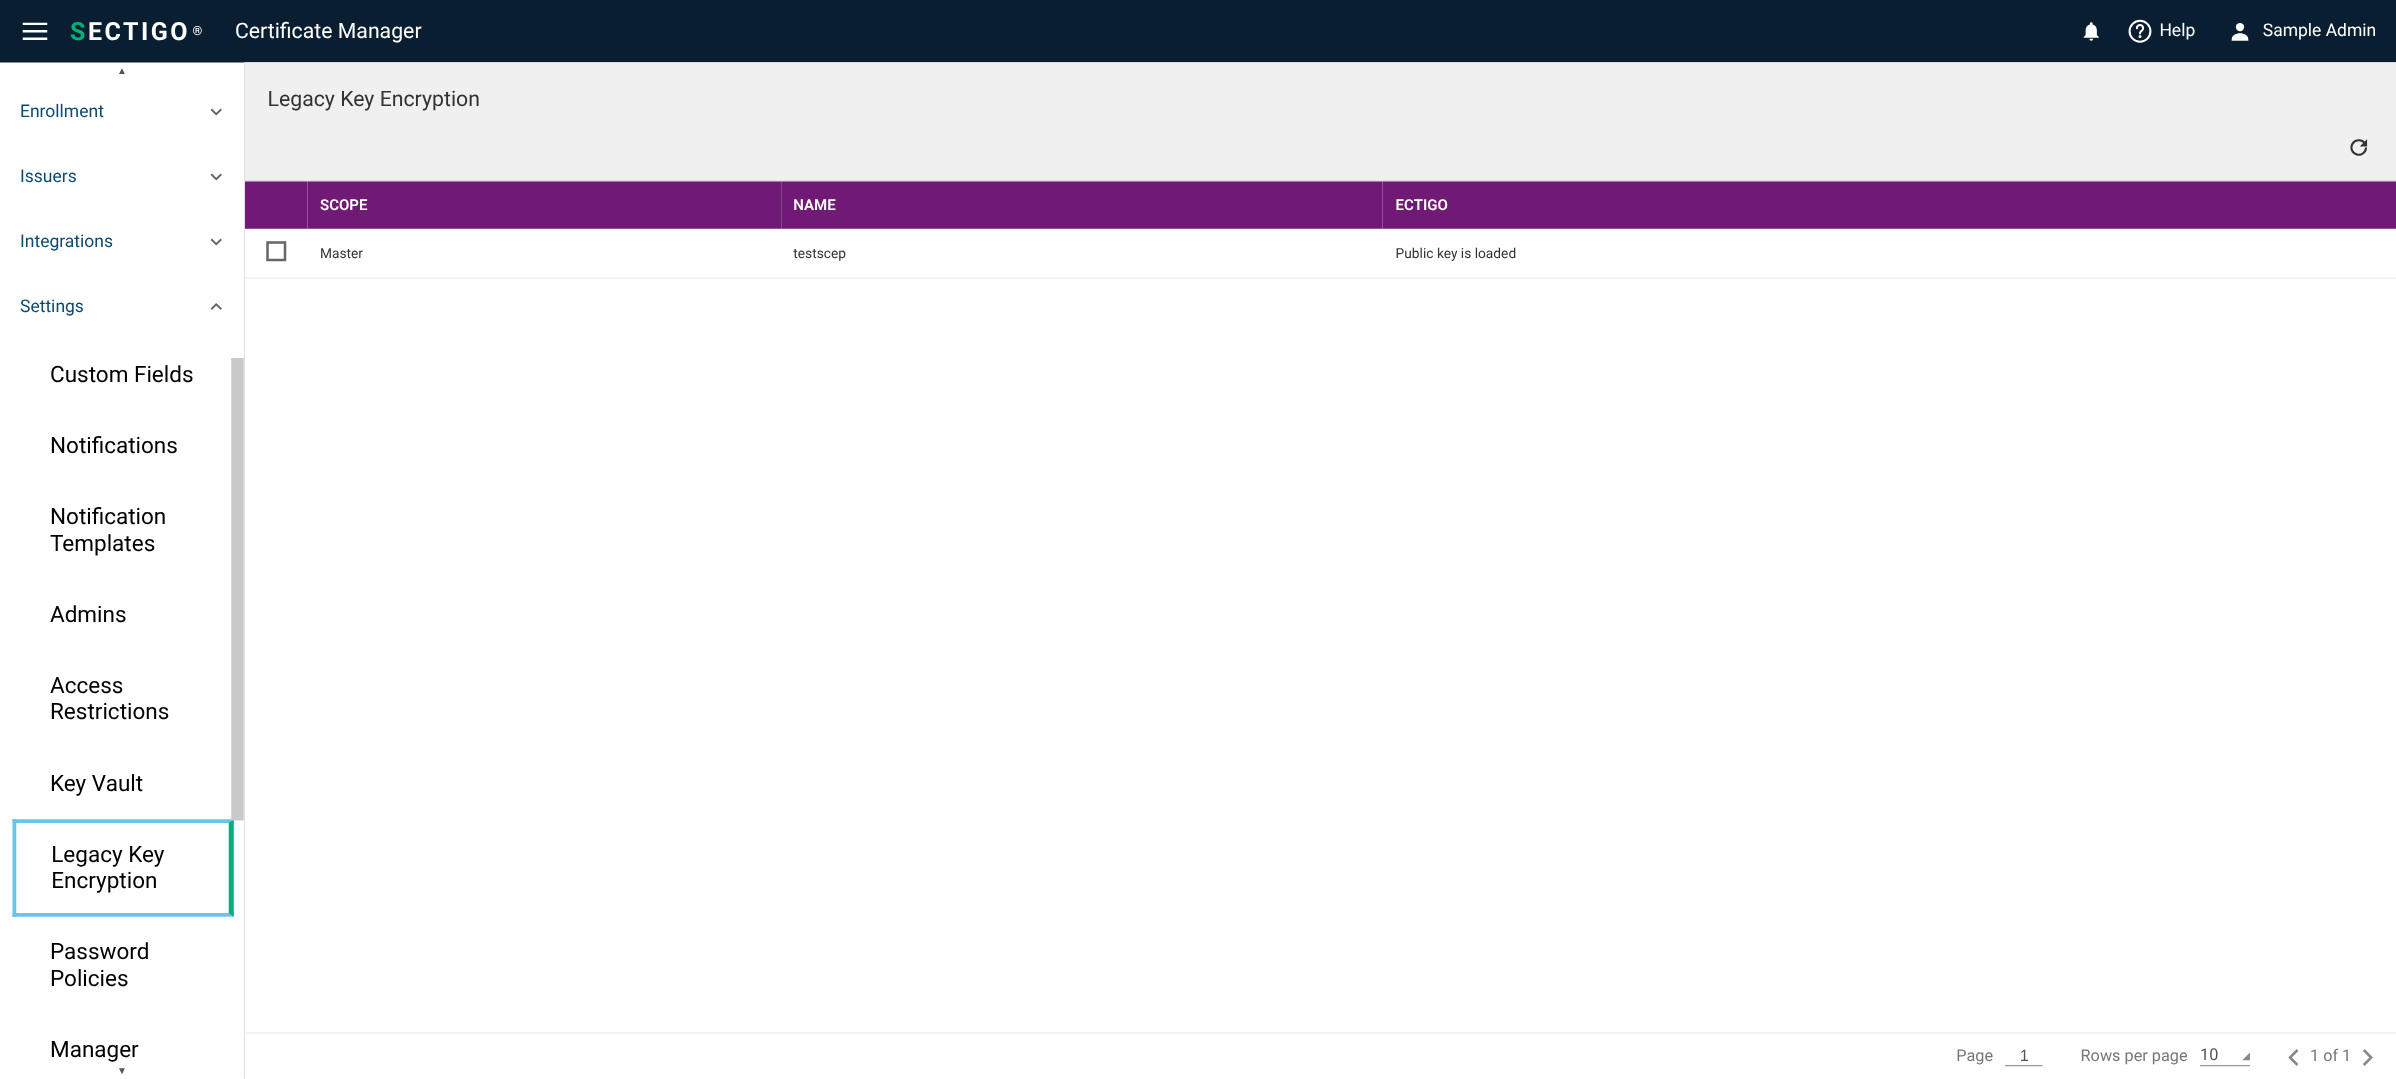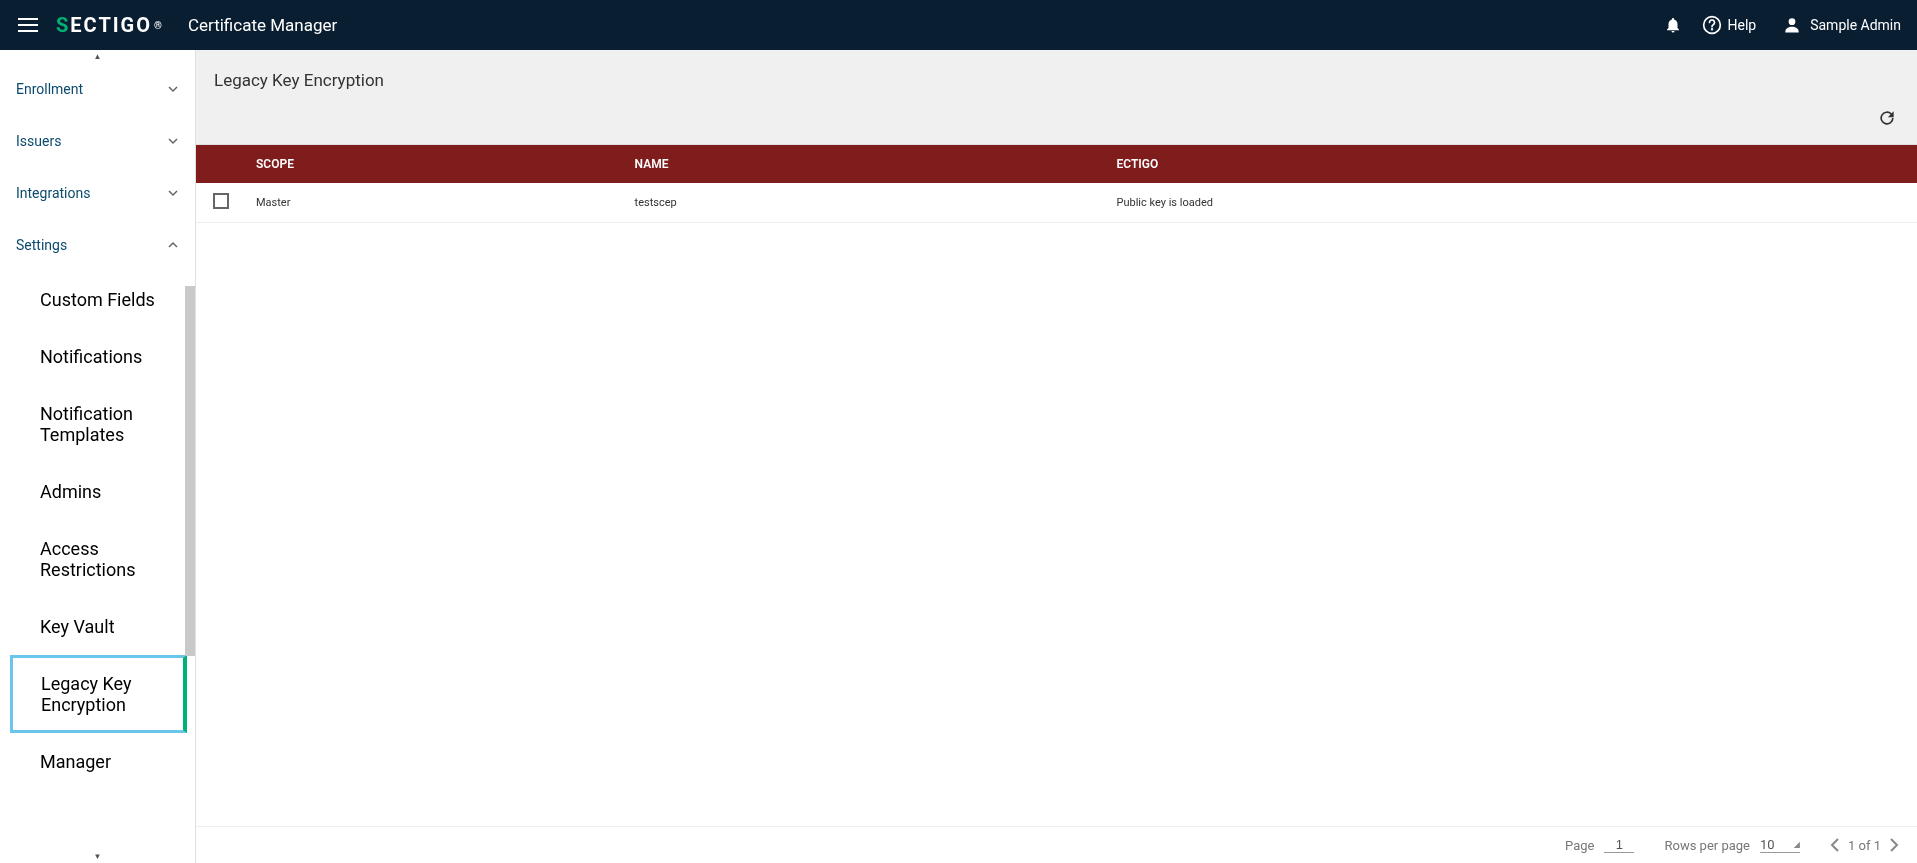--- a/index.html
+++ b/index.html
@@ -70,40 +70,40 @@
   .page-title-row {
     padding: 20px 18px 10px 18px;
     font-size: 17px; color: #333;
   }
   .toolbar-row {
     display:flex; justify-content:flex-end; padding: 8px 18px 14px 18px;
   }
   .refresh-icon { width:22px; height:22px; cursor:pointer;}
   
   .table { width:100%; border-collapse: collapse; }
-  .table thead tr { background: #7f1d1d; color: #fff; }
+  .table thead tr { background: #701a75; color: #fff; }
   .table th { text-align: left; font-size: 12px; font-weight:600; padding: 12px 10px; }
   .table th.check-col, .table td.check-col { width: 50px; text-align:center; }
   .table td { padding: 10px 10px; font-size: 11px; border-bottom: 1px solid #eee; color:#333;}
   .checkbox {
     width:16px; height:16px; border:2px solid #666; display:inline-block; cursor:pointer;
   }
   
   .content-body { flex:1; overflow:auto; }
   
   .pagination {
     display:flex; align-items:center; justify-content:flex-end;
     gap: 30px; padding: 10px 18px; font-size: 13px; color:#777;
     border-top: 1px solid #eee;
   }
   .pag-group{ display:flex; align-items:center; gap:10px;}
   .page-input { width: 30px; border:none; border-bottom:1px solid #999; text-align:center; font-size:13px; color:#555; background:transparent;}
   .rpp-select { border:none; border-bottom:1px solid #999; background:transparent; font-size:13px; color:#555; width:40px; display:inline-flex; align-items:center; justify-content:space-between;}
   .rpp-select .tri { font-size:8px; color:#888; margin-left:4px;}
-  .nav-arrows { display:flex; align-items:flex-start; gap:8px;}
+  .nav-arrows { display:flex; align-items:flex-end; gap:8px;}
   .nav-arrows .arrow { color:#888; cursor:pointer; font-size:16px;}
   
   svg { display:block; }
 </style>
 </head>
 <body>
 
 <div class="topbar">
   <div class="hamburger">
     <svg width="20" height="14" viewBox="0 0 20 14">
@@ -183,20 +183,21 @@
     </div>
 
     <div class="nav-children">
       <div class="nav-child">Custom Fields</div>
       <div class="nav-child">Notifications</div>
       <div class="nav-child">Notification Templates</div>
       <div class="nav-child">Admins</div>
       <div class="nav-child">Access Restrictions</div>
       <div class="nav-child">Key Vault</div>
       <div class="nav-child active">Legacy Key Encryption</div>
+      <div class="nav-child">Password Policies</div>
       <div class="nav-child">Manager</div>
     </div>
 
     <div class="scroll-arrow" style="position:absolute; bottom:0; width:100%;">▼</div>
     <div class="sidebar-scrollbar"></div>
   </div>
 
   <div class="main">
     <div class="page-header-area">
       <div class="page-title-row">Legacy Key Encryption</div>

